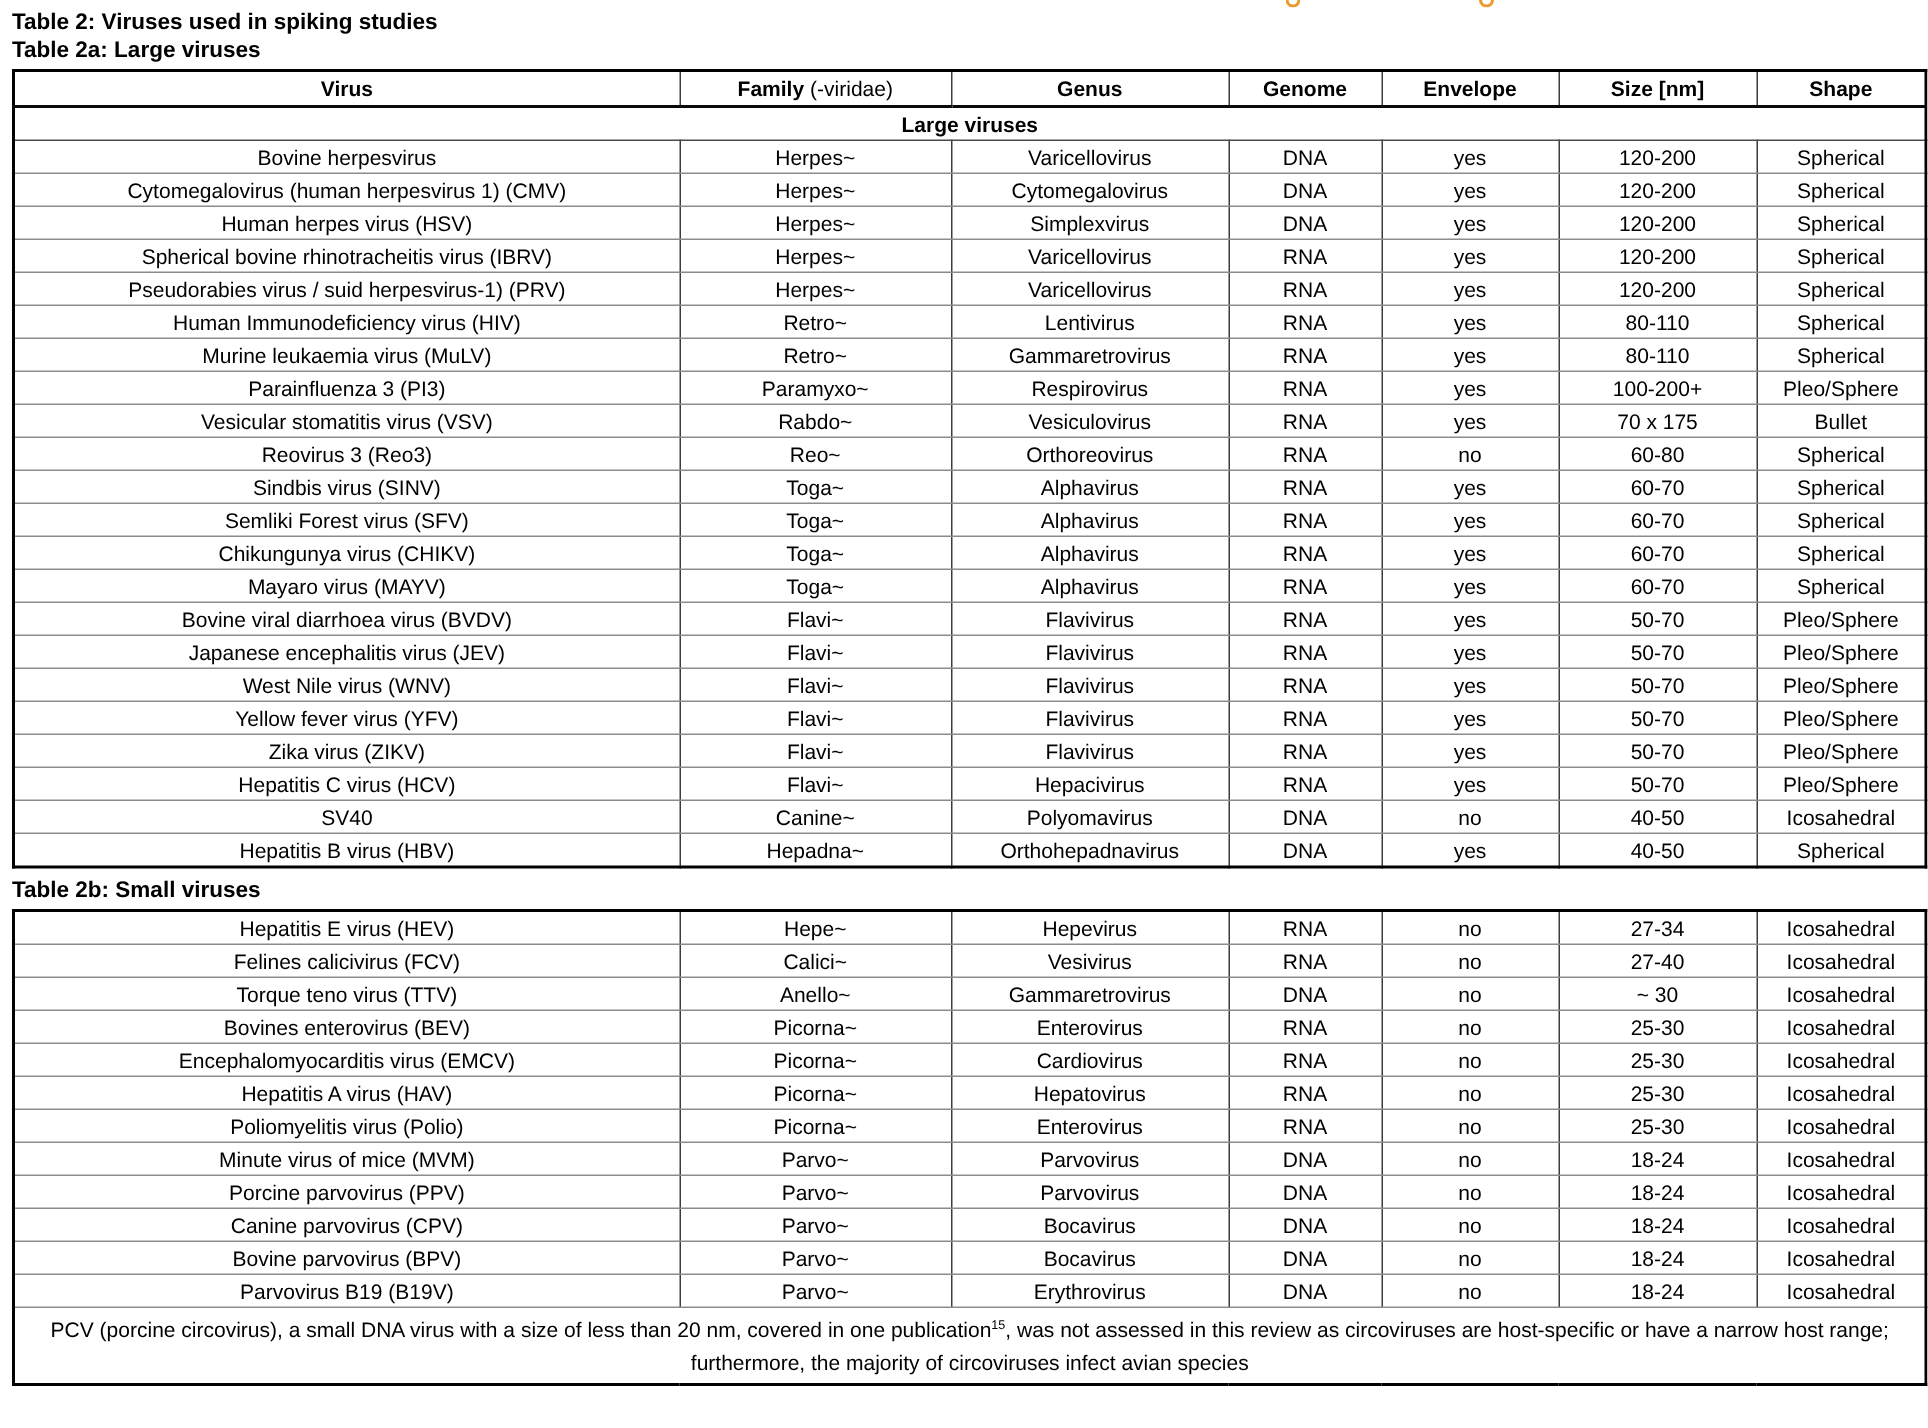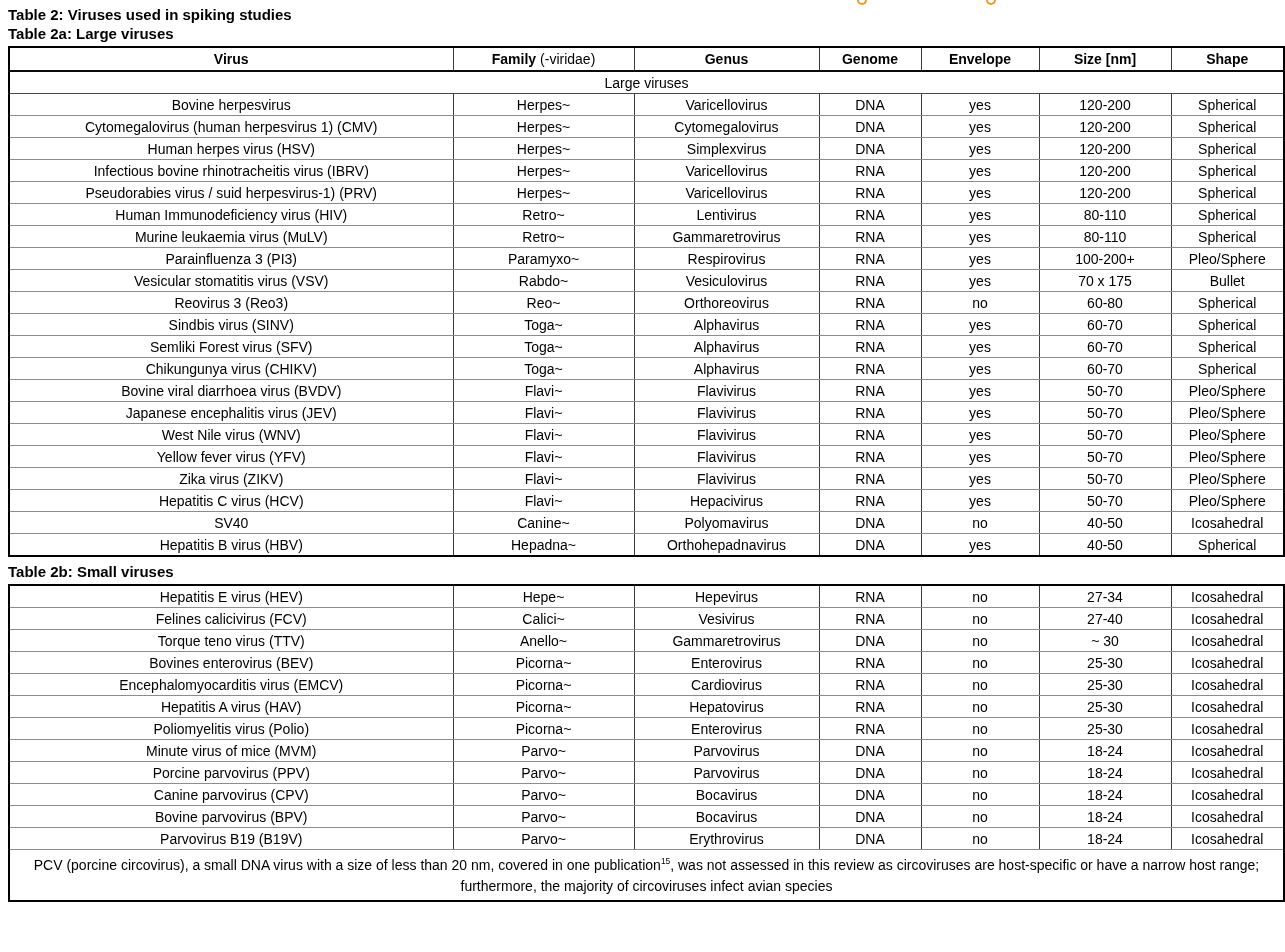--- a/index.html
+++ b/index.html
@@ -11,21 +11,21 @@
   .doc-title{font-size:15px;font-weight:700;margin:0;line-height:19px;}
   .table-caption{font-size:15px;font-weight:700;margin:0 0 3px 0;line-height:19px;}
   .caption-2b{margin-top:5px;}
   table.vtable{border-collapse:collapse;table-layout:fixed;width:1275px;
     border:2px solid #000;font-size:14px;}
   .vtable td,.vtable th{border-top:1px solid #8c8c8c;border-bottom:1px solid #8c8c8c;
     border-left:1px solid #3c3c3c;border-right:1px solid #3c3c3c;
     padding:0 6px;text-align:center;height:21px;overflow:hidden;white-space:nowrap;}
   .vtable thead th{font-weight:700;border-bottom:2px solid #0a0a0a;height:22px;}
   .vtable .left{text-align:center;}
-  .vtable .section-row td{font-weight:400;border-bottom:1px solid #4a4a4a;}
+  .vtable .section-row td{font-weight:700;border-bottom:1px solid #4a4a4a;}
   .vtable .normal{font-weight:400;margin-left:4px;}
   .vtable .footnote-row td{text-align:center;white-space:normal;height:auto;
     padding:1px 6px 3px 6px;line-height:21px;}
   .vtable .footnote-row sup{font-size:60%;}
 </style>
 </head>
 <body>
 
 <div class="page">
 
@@ -84,21 +84,21 @@
         <tr>
           <td class="left">Human herpes virus (HSV)</td>
           <td>Herpes~</td>
           <td>Simplexvirus</td>
           <td>DNA</td>
           <td>yes</td>
           <td>120-200</td>
           <td>Spherical</td>
         </tr>
         <tr>
-          <td class="left">Infectious bovine rhinotracheitis virus (IBRV)</td>
+          <td class="left">Spherical bovine rhinotracheitis virus (IBRV)</td>
           <td>Herpes~</td>
           <td>Varicellovirus</td>
           <td>RNA</td>
           <td>yes</td>
           <td>120-200</td>
           <td>Spherical</td>
         </tr>
         <tr>
           <td class="left">Pseudorabies virus / suid herpesvirus-1) (PRV)</td>
           <td>Herpes~</td>
@@ -166,20 +166,29 @@
           <td class="left">Semliki Forest virus (SFV)</td>
           <td>Toga~</td>
           <td>Alphavirus</td>
           <td>RNA</td>
           <td>yes</td>
           <td>60-70</td>
           <td>Spherical</td>
         </tr>
         <tr>
           <td class="left">Chikungunya virus (CHIKV)</td>
+          <td>Toga~</td>
+          <td>Alphavirus</td>
+          <td>RNA</td>
+          <td>yes</td>
+          <td>60-70</td>
+          <td>Spherical</td>
+        </tr>
+        <tr>
+          <td class="left">Mayaro virus (MAYV)</td>
           <td>Toga~</td>
           <td>Alphavirus</td>
           <td>RNA</td>
           <td>yes</td>
           <td>60-70</td>
           <td>Spherical</td>
         </tr>
         <tr>
           <td class="left">Bovine viral diarrhoea virus (BVDV)</td>
           <td>Flavi~</td>

